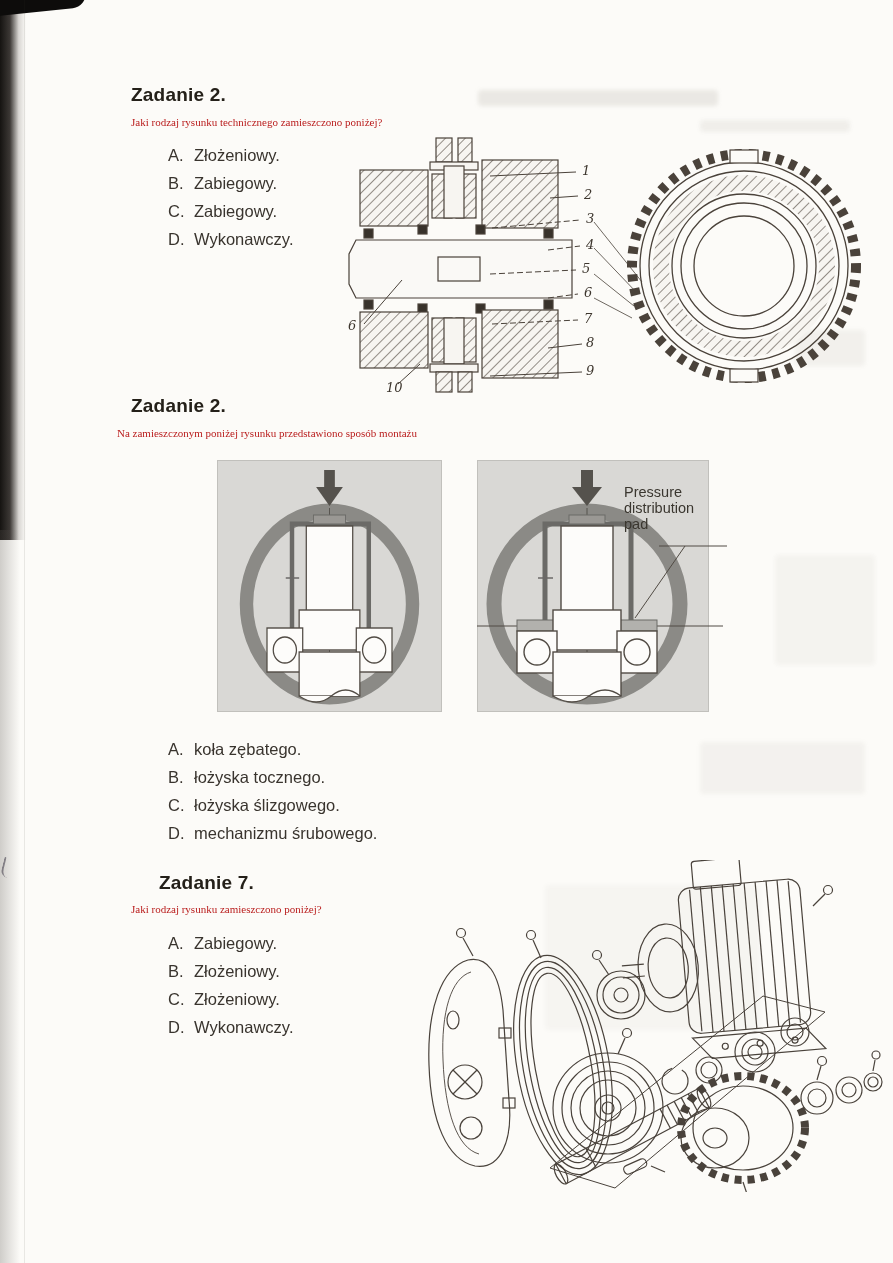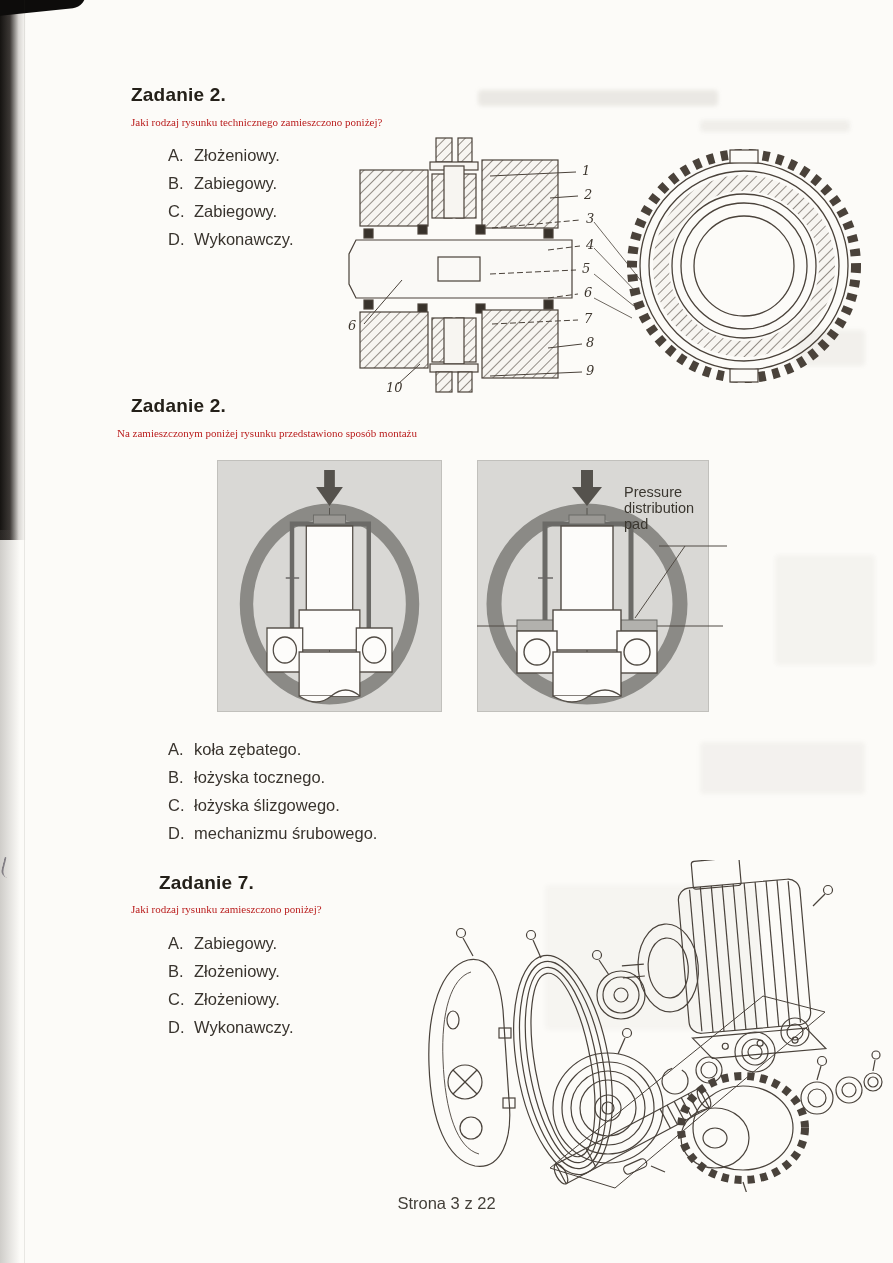--- a/index.html
+++ b/index.html
@@ -368,14 +368,13 @@
               <line x1="150" y1="-11" x2="150" y2="11"></line>
             <ellipse cx="162" cy="0" rx="5" ry="11"></ellipse>
           </g>
           <rect x="210" y="302" width="24" height="9" rx="4" transform="rotate(-24 222 306)"></rect>
           <line x1="238" y1="306" x2="252" y2="312"></line>
         </g>
       </svg>
     </div>
   </section>
 
-  <div class="footer">Strona 3 z 22</div>
 </div>
 
 </body></html>

